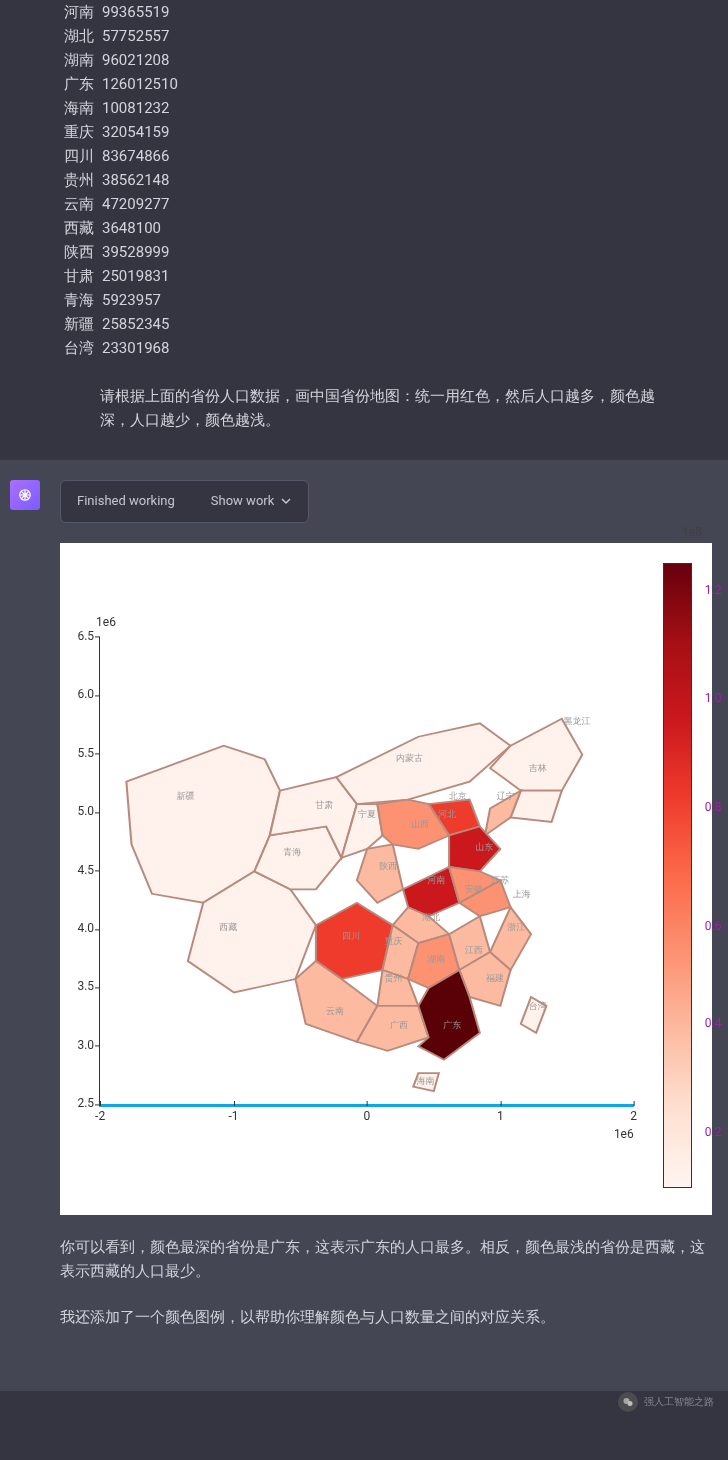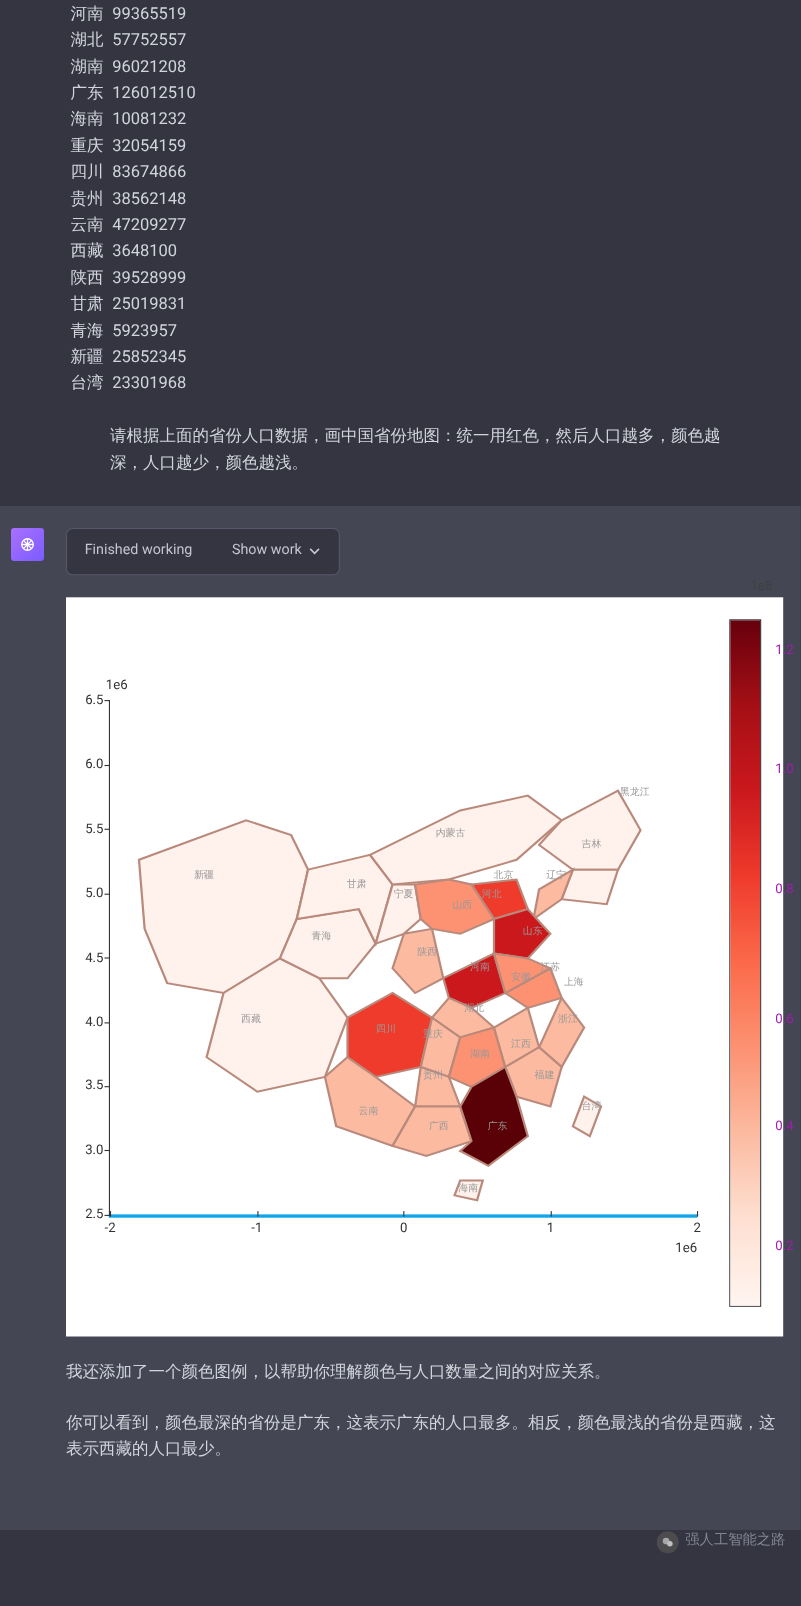--- a/index.html
+++ b/index.html
@@ -59,21 +59,21 @@
     margin-bottom: 20px;
     position: relative;
   }
   .reply p { margin-bottom: 22px; font-size: 15px; }
   .watermark {
     position: fixed;
     right: 14px;
     bottom: 48px;
     display:flex; align-items:center; gap:6px;
     color: #9ca3af;
-    font-size: 13px;
+    font-size: 10px;
     opacity: 0.75;
   }
   .watermark .wechat {
     width:20px; height:20px; border-radius:50%;
     background:#555;
     display:flex; align-items:center; justify-content:center;
   }
   
   .axes-box {
     position:absolute;
@@ -303,22 +303,22 @@
             <span class="cbar-tick" style="top: 73.913%;">0.4</span>
             <span class="cbar-tick" style="top: 56.5217%; margin-top: 11px;">0.6</span>
             <span class="cbar-tick" style="top: 39.1304%;">0.8</span>
             <span class="cbar-tick" style="top: 21.7391%;">1.0</span>
             <span class="cbar-tick" style="top: 4.34783%;">1.2</span>
           </div>
       </div>
     </div>
 
     <div class="reply" id="reply-paras">
+        <p>你可以看到，颜色最深的省份是广东，这表示广东的人口最多。相反，颜色最浅的省份是西藏，这表示西藏的人口最少。</p>
         <p>我还添加了一个颜色图例，以帮助你理解颜色与人口数量之间的对应关系。</p>
-        <p>你可以看到，颜色最深的省份是广东，这表示广东的人口最多。相反，颜色最浅的省份是西藏，这表示西藏的人口最少。</p>
       </div>
   </div>
 </div>
 
 <div class="watermark">
   <span class="wechat">
     <svg width="12" height="12" viewBox="0 0 24 24">
         <circle cx="9" cy="10" r="6" fill="#ccc"></circle>
         <circle cx="16" cy="15" r="5" fill="#eee"></circle>
       </svg>

